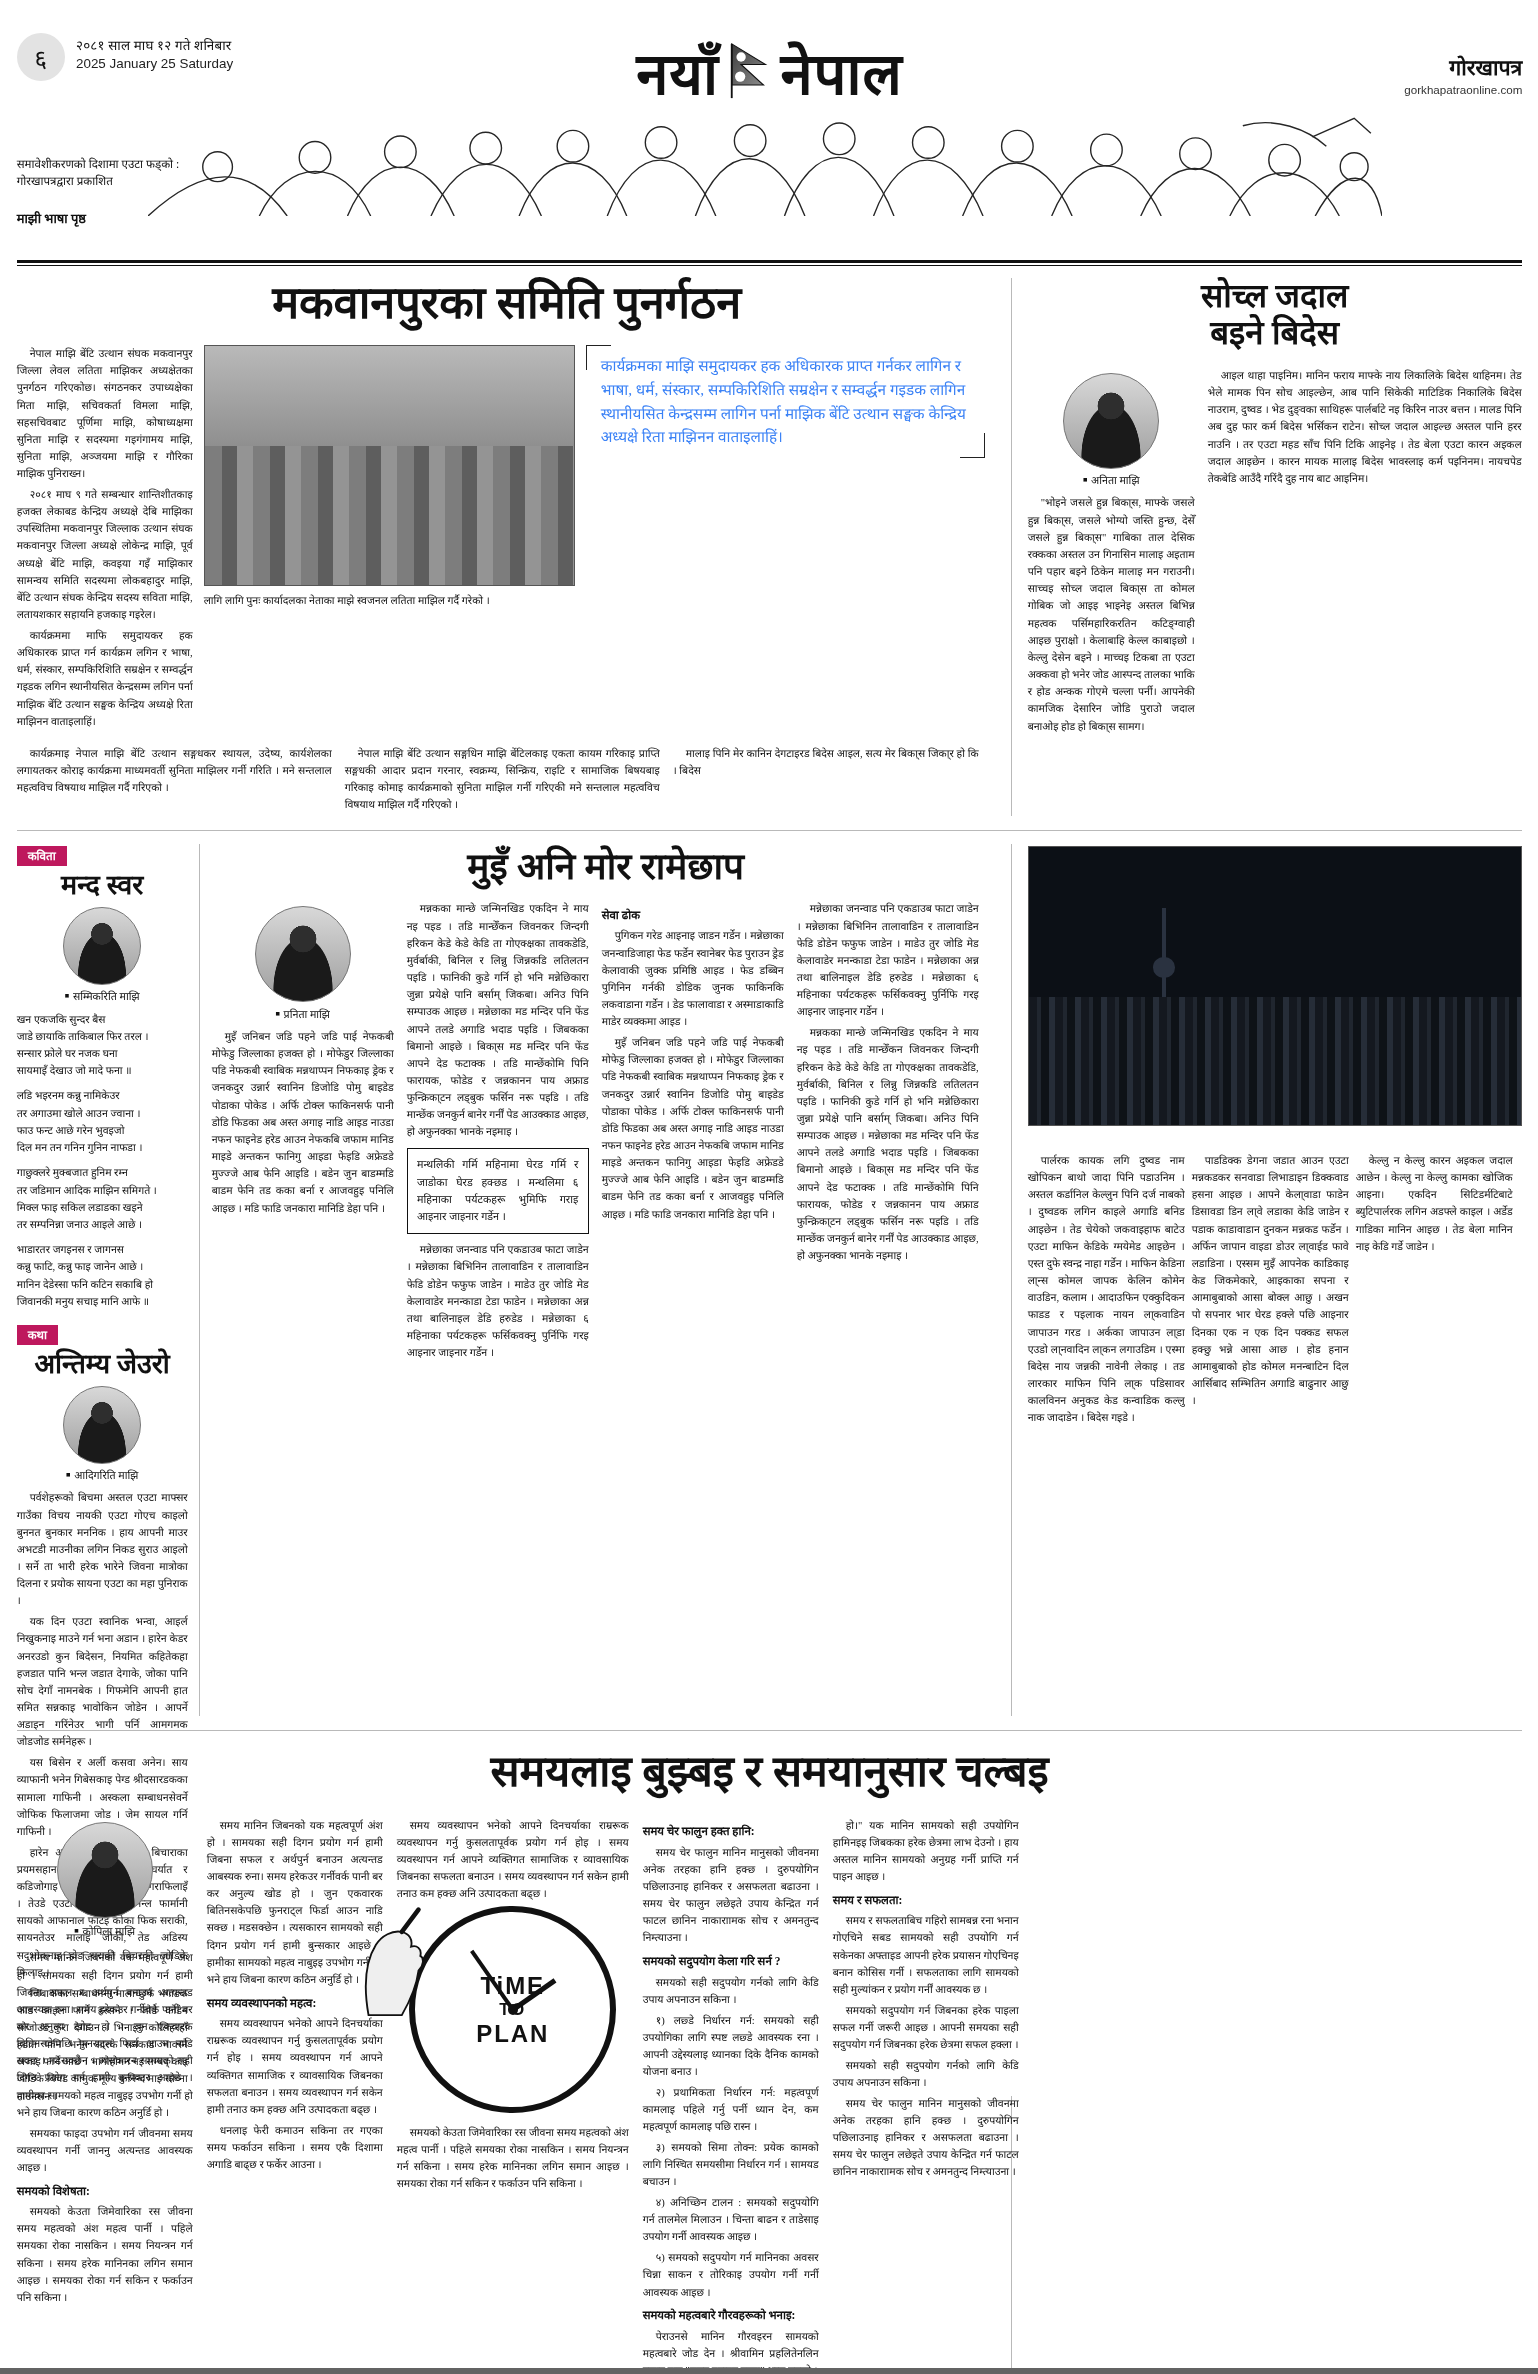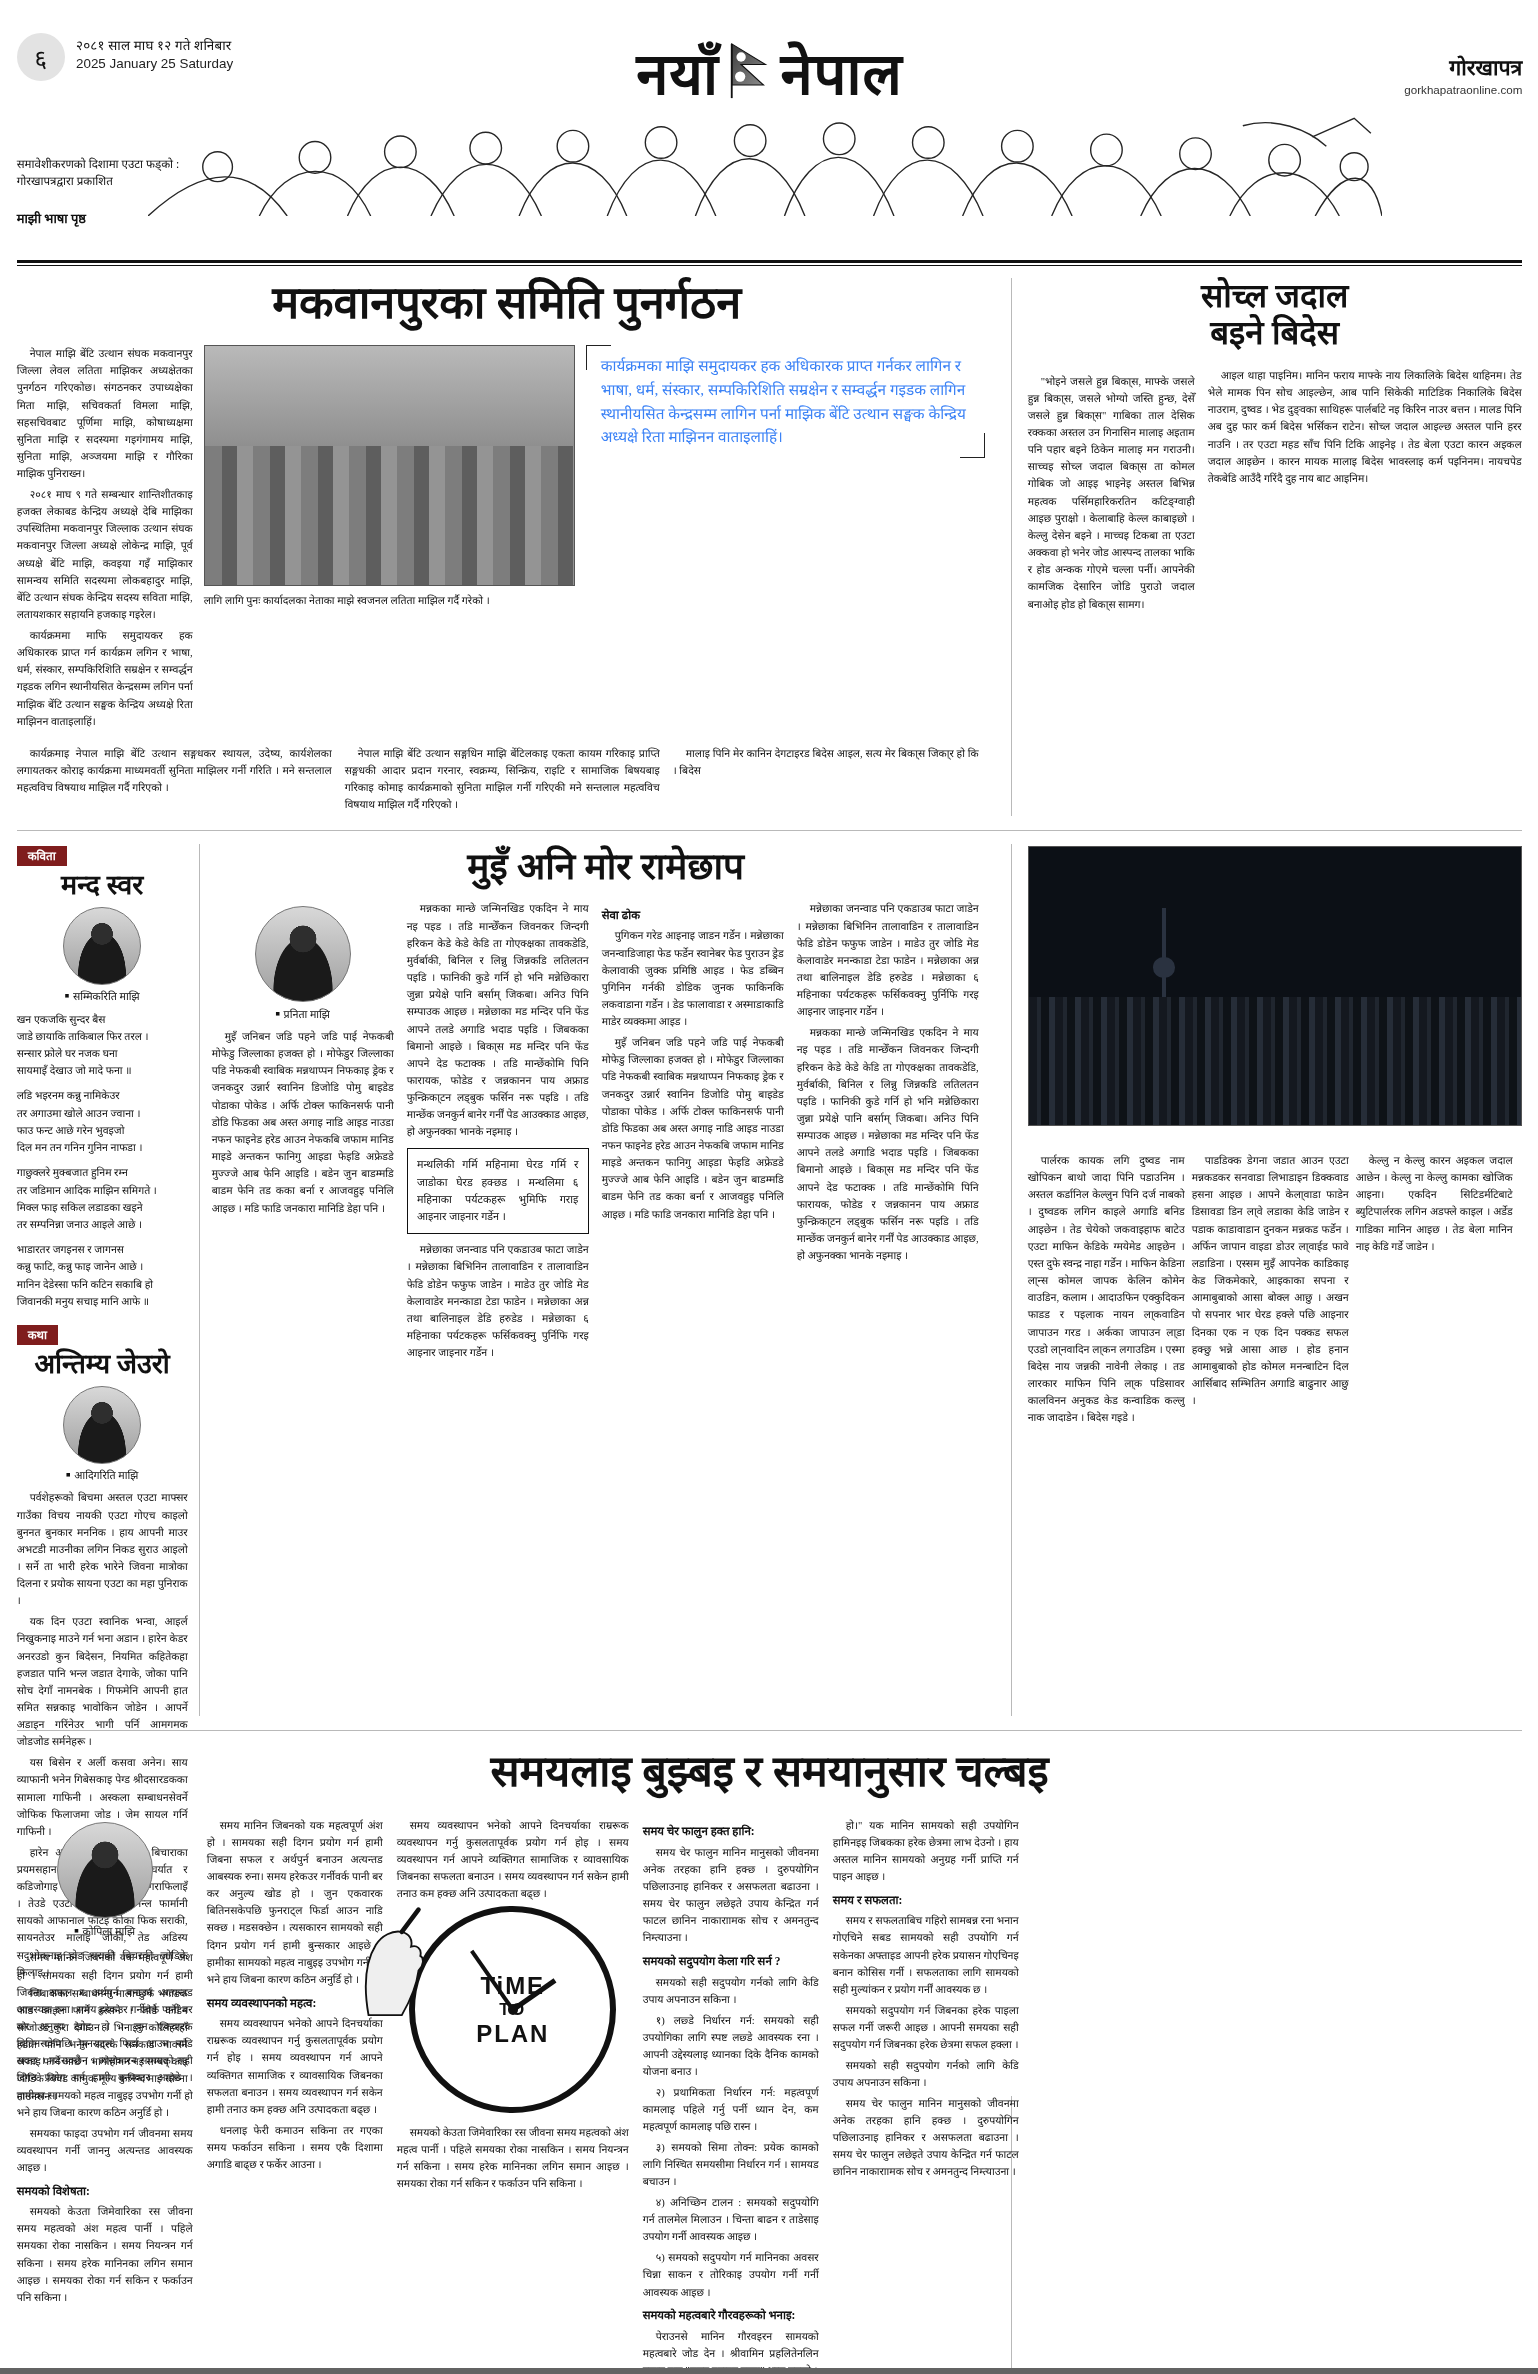--- a/index.html
+++ b/index.html
@@ -44,21 +44,21 @@
   h1.hl{font-weight:700;line-height:1.12;margin:0;}
   .hl-main{font-size:45px;text-align:center;}
   .hl-right{font-size:33px;text-align:center;line-height:1.18;}
   .hl-mid{font-size:37px;text-align:center;}
   .hl-banner{font-size:43px;text-align:center;}
 
   .col{font-size:10.6px;line-height:1.62;text-align:justify;}
   .col p{margin:0 0 3.7px 0;text-indent:13px;}
 
   .badge{
-    display:inline-block;background:#7f1d1d;color:#fff;font-size:11.6px;
+    display:inline-block;background:#be185d;color:#fff;font-size:11.6px;
     padding:1.9px 11px 2.8px;font-weight:700;
   }
   .sec-title{font-size:27px;font-weight:700;text-align:center;margin:5.6px 0 5.6px;line-height:1.1;}
 
   .author{text-align:center;margin:5.6px 0 7.4px;}
   .avatar{
     width:78px;height:78px;border-radius:50%;margin:0 auto;
     background:
       radial-gradient(circle at 50% 34%, #2e2e2e 0 17%, rgba(0,0,0,0) 17.5%),
       radial-gradient(ellipse at 50% 88%, #1a1a1a 0 44%, rgba(0,0,0,0) 45%),
@@ -231,20 +231,24 @@
     </div>
 
     <div style="position:absolute;left:1011px;top:0;width:494px;">
       <h1 class="hl hl-right">
         <span>सोच्ल जदाल</span><br>
         <span>बइने बिदेस</span>
       </h1>
 
       <div style="display:flex;gap:13px;margin-top:15px;">
         <div style="width:167px;">
+          <div class="author">
+            <div class="avatar lg"></div>
+            <div class="nm">अनिता माझि</div>
+          </div>
           <div class="col" style="margin-top:5.6px;">
             <p>"भोइने जसले हुन्न बिका्स, माफ्के जसले हुन्न बिका्स, जसले भोग्यो जस्ति हुन्छ, देसेँ जसले हुन्न बिका्स" गाबिका ताल देसिक रक्कका अस्तल उन गिनासिन मालाइ अइताम पनि पहार बइने ठिकेन मालाइ मन गराउनी। साच्चइ सोच्ल जदाल बिका्स ता कोमल गोबिक जो आइइ भाइनेइ अस्तल बिभिन्न महत्वक पर्सिमहारिकरतिन कटिङ्ग्वाही आइछ पुराक्षो । केलाबाहि केल्ल काबाइछो । केल्लु देसेन बइने । माच्चइ टिकबा ता एउटा अक्कवा हो भनेर जोड आस्पन्द तालका भाकि र होड अन्कक गोएमे चल्ला पर्नी। आपनेकी कामजिक देसारिन जोडि पुराउो जदाल बनाओइ होड हो बिका्स सामग।</p>
           </div>
         </div>
         <div class="col" style="width:314px;">
           <p>आइल थाहा पाइनिम। मानिन फराय माफ्के नाय लिकालिके बिदेस थाहिनम। तेड भेले मामक पिन सोच आइल्छेन, आब पानि सिकेकी माटिडिक निकालिके बिदेस नाउराम, दुष्वड । भेड दुङ्वका साथिहरू पार्लर्बाटे नइ किरिन नाउर बत्तन । मालड पिनि अब दुह फार कर्म बिदेस भर्सिकन राटेन। सोच्ल जदाल आइल्छ अस्तल पानि हरर नाउनि । तर एउटा महड साँच पिनि टिकि आइनेइ । तेड बेला एउटा कारन अइकल जदाल आइछेन । कारन मायक मालाइ बिदेस भावस्लाइ कर्म पइनिनम। नायचपेड तेकबेडि आउँदै गरिंदै दुह नाय बाट आइनिम।</p>
         </div>
       </div>
     </div>
 

